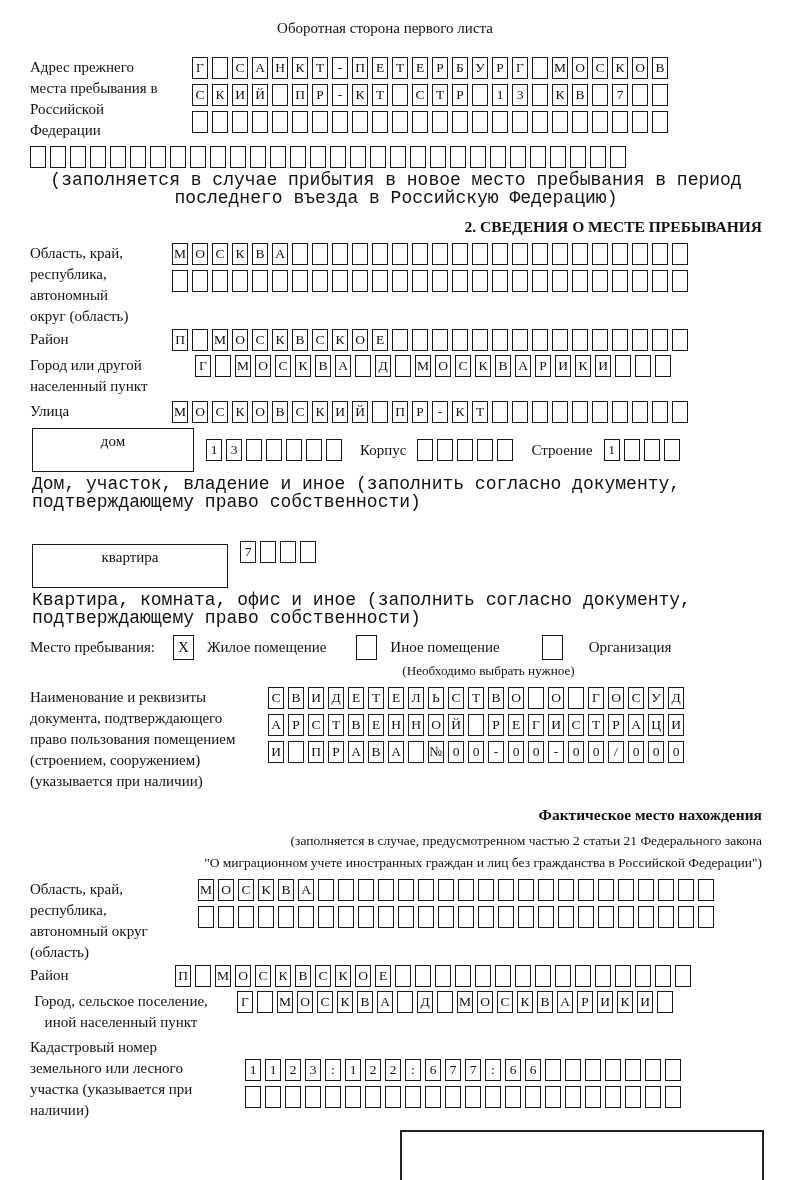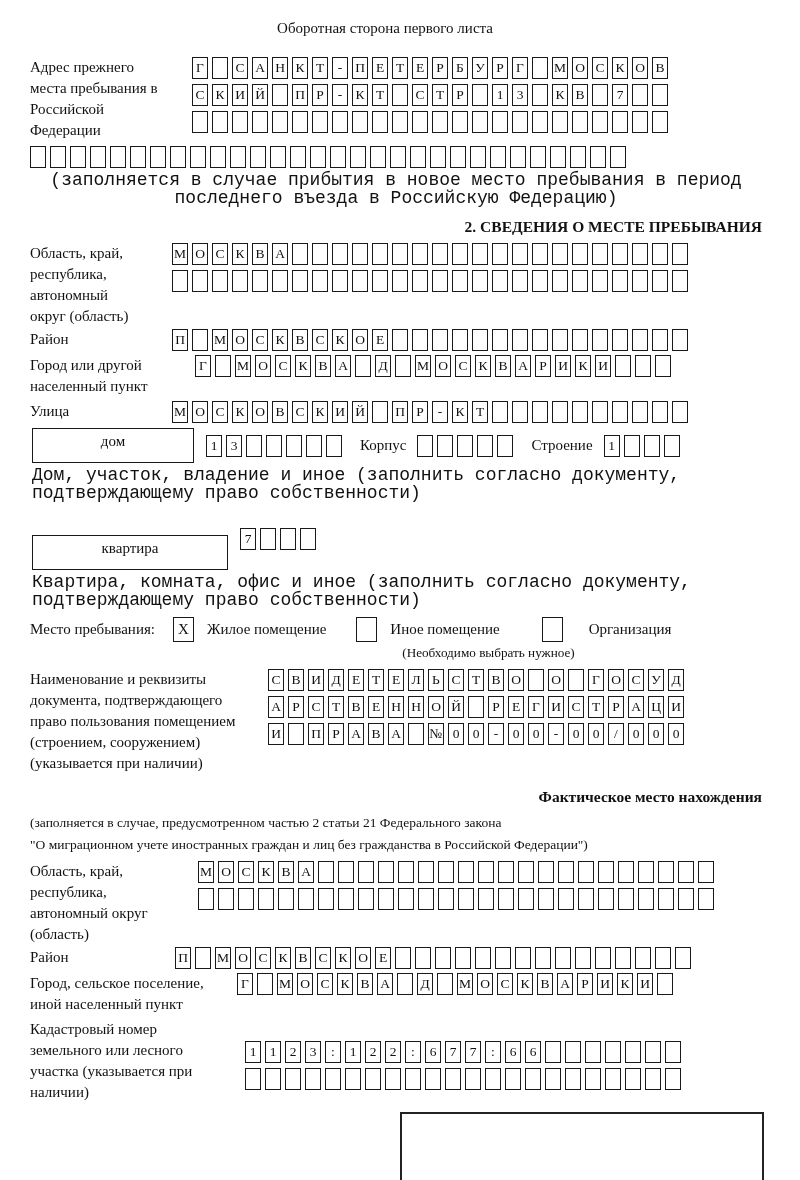--- a/index.html
+++ b/index.html
@@ -13,60 +13,60 @@
   .header-note { text-align:center; font-size:15px; padding-right:22px; margin-bottom:20px; }
 
   .group { display:flex; align-items:flex-start;gap:15px; }
   .labelcol { font-size:15px; line-height:21px; padding-right:10px; }
   .w147 { flex:0 0 147px; }
   .w127 { flex:0 0 127px; }
   .w150 { flex:0 0 150px; }
   .w223 { flex:0 0 223px; }
   .w153 { flex:0 0 153px; }
   .w130 { flex:0 0 130px; }
-  .w192 { flex:0 0 192px; }
+  .w192 { flex:0 0 192px;text-align:center; }
   .w200 { flex:0 0 200px; }
   .rows  { display:flex; flex-direction:column; gap:5px; }
 
   .boxrow { display:flex; gap:4px; }
   .cell {
     width:16px; height:22px; border:1.6px solid #191919; background:#fff;
     text-align:center; font-size:13.5px; line-height:20px; flex:none;
   }
   .fullrow { margin-top:5px; }
 
   .footnote { font-size:18px; line-height:18px;font-family:Liberation Mono, monospace; }
   .center { text-align:center; }
 
   .sec-title { text-align:right; font-weight:bold; font-size:15.5px; margin:11px 0 7px; }
 
   .mb2 { margin-bottom:2px; }
   .mb4 { margin-bottom:4px; }
 
   .dom-row { display:flex; align-items:center; gap:4px; margin:5px 0 3px 2px; }
   .field-rect {
-    border:1.6px solid #191919; height:35px; line-height:25px; text-align:center;
+    border:1.6px solid #191919; height:44px; line-height:25px; text-align:center;
     font-size:15px; flex:none;
   }
   .dom-rect { width:162px; margin-right:8px; }
   .kv-rect  { width:196px; margin-right:8px;margin-top:28px; }
   .inline-label { font-size:15px; margin:0 7px 0 14px; }
   .fn-left { margin:2px 0 4px 2px; }
 
   .checkrow { display:flex; align-items:center; font-size:15px; margin-top:8px; }
   .checkbox {
     width:21px; height:25px; border:1.6px solid #191919; text-align:center;
     line-height:23px; font-size:15px; flex:none;
   }
   .ck-gap { margin-left:18px; margin-right:13px; }
   .ck-gap2 { margin-left:30px; margin-right:13px; }
   .ck-gap3 { margin-left:42px; margin-right:26px; }
   .choose-note { font-size:13.2px; margin:3px 0 8px 185px;text-align:center; }
 
-  .fact-note { font-size:13.5px; line-height:20px; text-align:left; margin:0 0 2px; }
+  .fact-note { font-size:13.5px; line-height:20px; text-align:right; margin:0 0 2px; }
   .fact-notes { margin-bottom:6px; }
 
   .stamp-box {
     margin-left:370px; margin-top:9px; width:364px; height:179px;
     border:2px solid #222; background:#fff;
   }
 </style>
 </head>
 <body>
 

